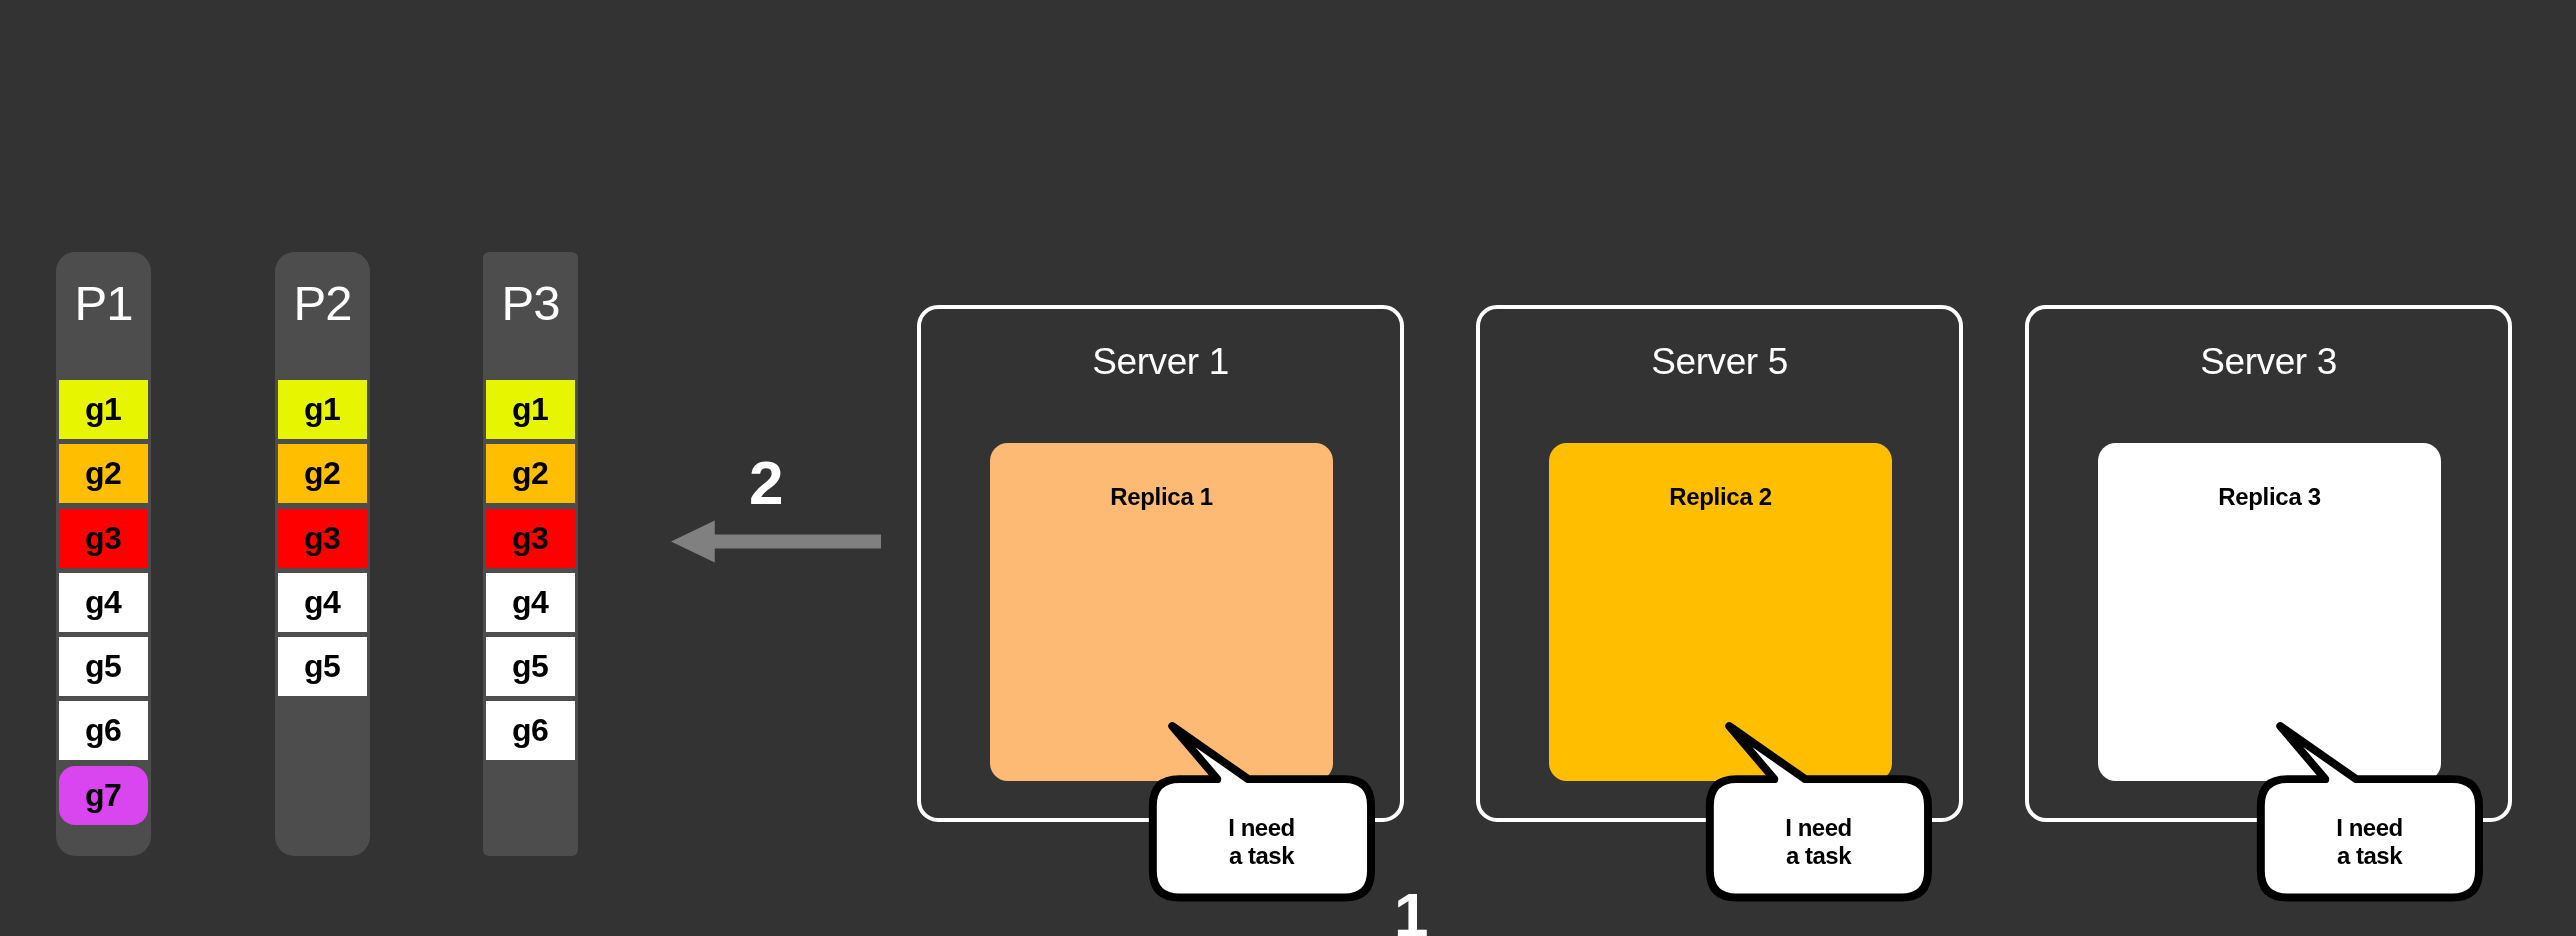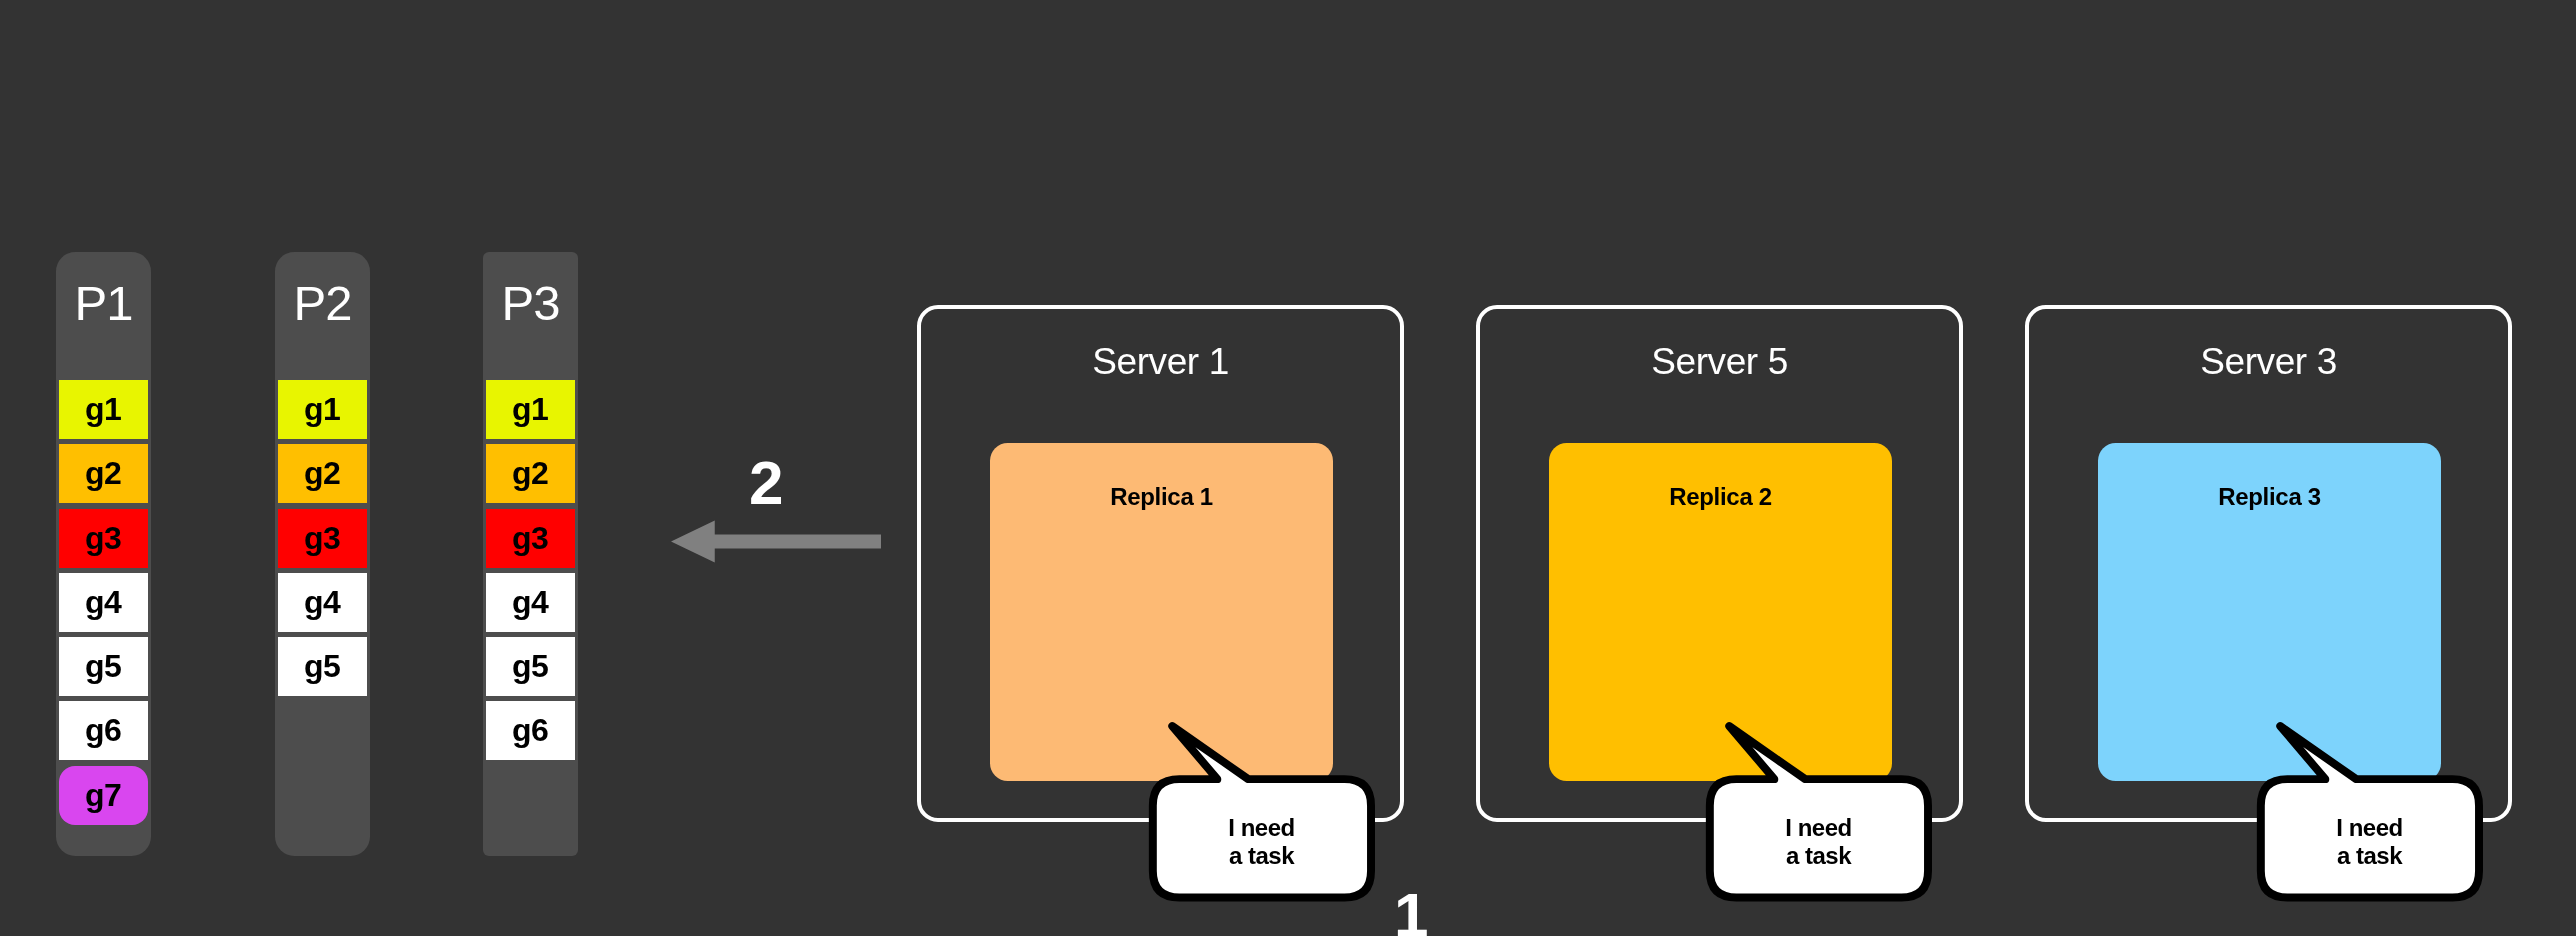--- a/index.html
+++ b/index.html
@@ -215,21 +215,21 @@
         </div>
       </div>
       <div class="server" style="left: 1476px;">
         <div class="server-title">Server 5</div>
         <div class="replica" style="background: rgb(255, 191, 0);">
           <div class="replica-label">Replica 2</div>
         </div>
       </div>
       <div class="server" style="left: 2025px;">
         <div class="server-title">Server 3</div>
-        <div class="replica" style="background: #7dd3fc;">
+        <div class="replica" style="background: #ffffff;">
           <div class="replica-label">Replica 3</div>
         </div>
       </div>
     </div>
 
   <div id="bubbles-layer">
       <div class="bubble-wrap" style="left: 1144px; top: 756px;">
         <svg class="bubble-svg" width="265" height="177" viewBox="0 0 300 200">
           <path d="M 40 26 L 83 26 L 32 -34 L 118 26 L 227 26 Q 257 26 257 56 L 257 130 Q 257 160 227 160 L 40 160 Q 10 160 10 130 L 10 56 Q 10 26 40 26 Z" fill="#ffffff" stroke="#000000" stroke-width="9" stroke-linejoin="round"></path>
         </svg>

